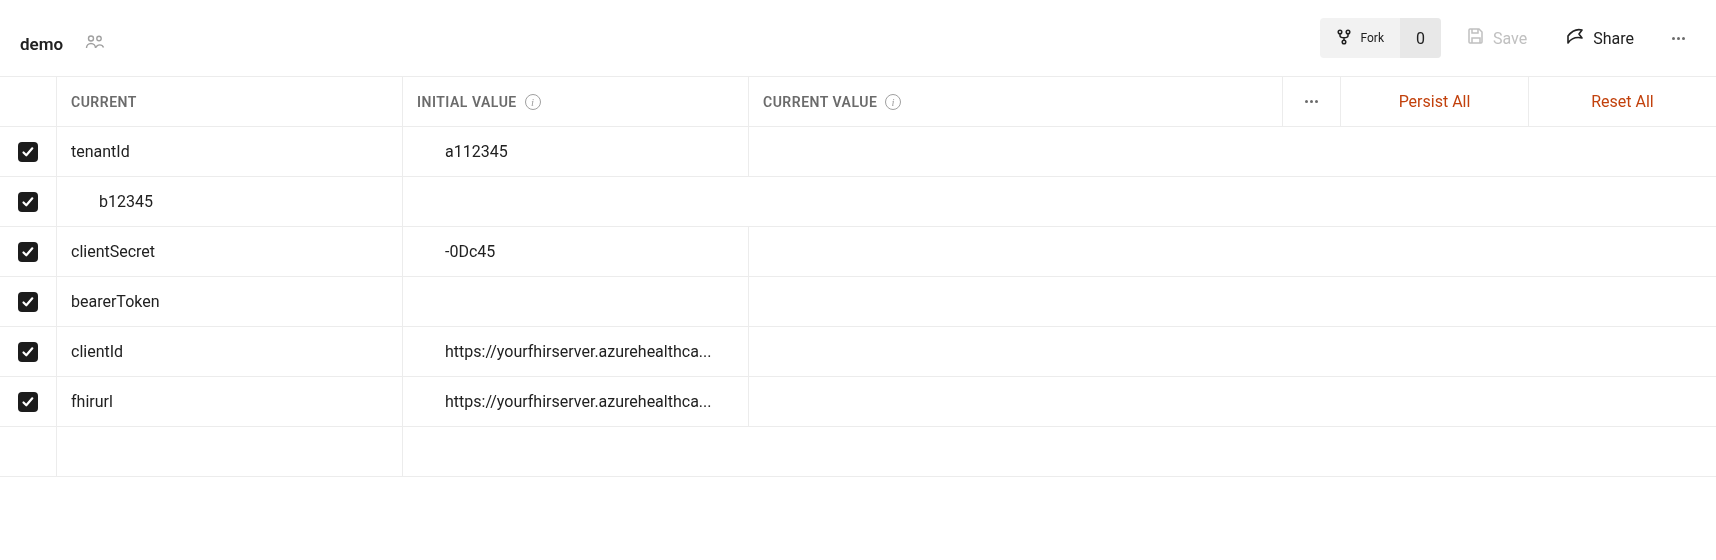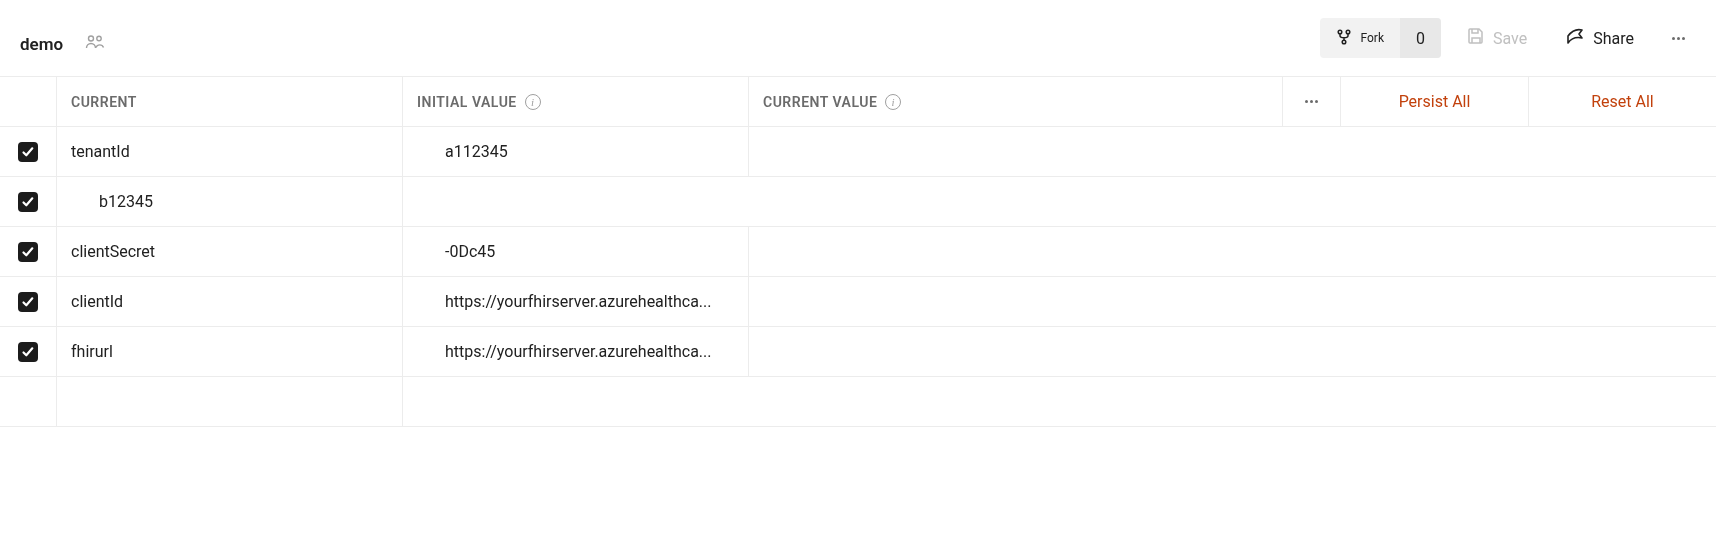--- a/index.html
+++ b/index.html
@@ -281,20 +281,34 @@
         <div class="cell"></div>
       </div>
       <div class="table-row">
         <div class="cell">
           <div class="checkbox">
             <svg viewBox="0 0 14 14">
               <path d="M2.5 7.5 l2.8 2.8 6-7" fill="none" stroke="#fff" stroke-width="2.2" stroke-linecap="round" stroke-linejoin="round"></path>
             </svg>
           </div>
         </div>
+        <div class="cell">bearerToken</div>
+        <div class="cell truncate">
+          <span></span>
+        </div>
+        <div class="cell"></div>
+      </div>
+      <div class="table-row">
+        <div class="cell">
+          <div class="checkbox">
+            <svg viewBox="0 0 14 14">
+              <path d="M2.5 7.5 l2.8 2.8 6-7" fill="none" stroke="#fff" stroke-width="2.2" stroke-linecap="round" stroke-linejoin="round"></path>
+            </svg>
+          </div>
+        </div>
         <div class="cell">clientId</div>
         <div class="cell truncate">
           <span>https://yourfhirserver.azurehealthca...</span>
         </div>
         <div class="cell"></div>
       </div>
       <div class="table-row">
         <div class="cell">
           <div class="checkbox">
             <svg viewBox="0 0 14 14">

